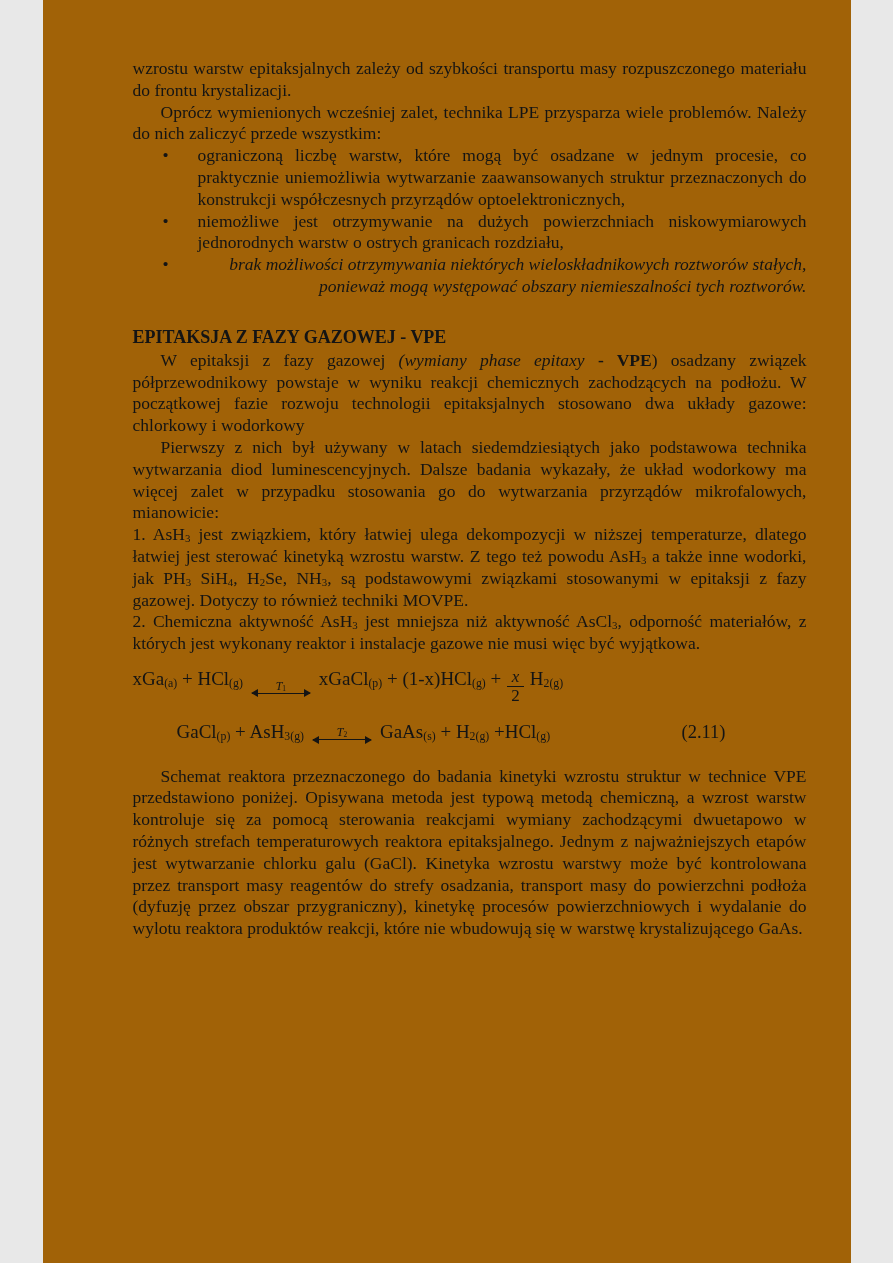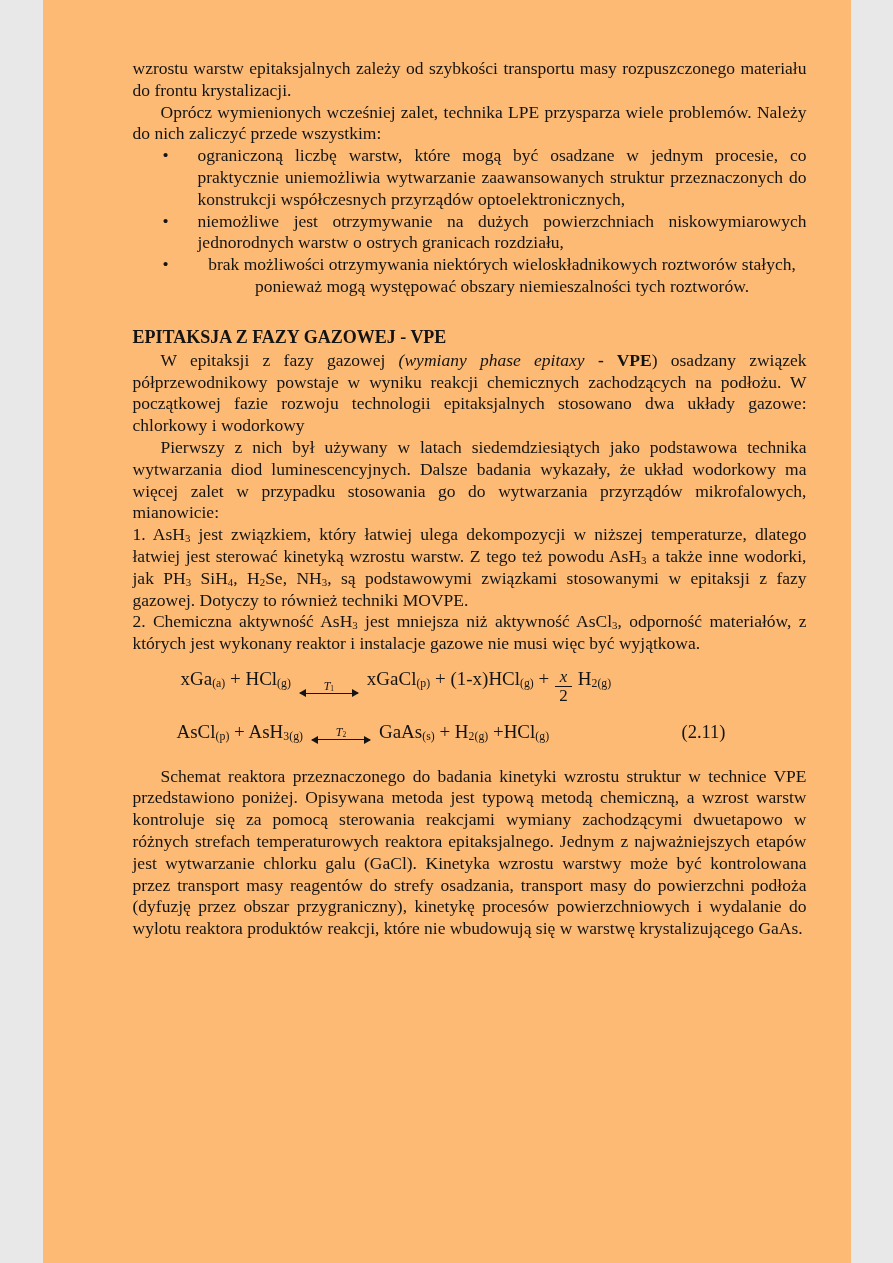--- a/index.html
+++ b/index.html
@@ -1,41 +1,41 @@
 <!DOCTYPE html>
 <html><head>
 <meta charset="utf-8">
 <style>
   html, body { margin: 0; padding: 0; background: #e8e8e8; }
   .page {
     position: relative;
     width: 808px;
     height: 1263px;
     margin: 0 auto;
-    background: #fdba74;
+    background: #a16207;
     color: #141414;
     font-family: "Liberation Serif", "DejaVu Serif", serif;
     font-size: 17.5px;
     line-height: 21.8px;
     box-sizing: border-box;
     padding: 58px 44px 0 90px;
     overflow: hidden;
   }
   p { margin: 0; }
   .just { text-align: justify; }
   .indent { text-indent: 28px; }
   .it { font-style: italic; }
   .bd { font-weight: bold; }
   sub { font-size: 0.62em; line-height: 0; vertical-align: -0.18em; }
 
   .bullet-list { margin: 0; }
   .bullet-item { display: flex; padding-left: 30px; }
   .bullet-dot { flex: 0 0 35px; }
   .bullet-text { flex: 1; text-align: justify; }
-  .bullet-text.ragged { text-align: center; }
+  .bullet-text.ragged { text-align: right; font-style: italic; }
 
   .section-heading {
     font-size: 18px;
     font-weight: bold;
     margin: 28px 0 2px 0;
     line-height: 22px;
   }
 
   .formula-block { margin: 5px 0 9px 0; }
   .formula {
@@ -44,21 +44,21 @@
     line-height: 30px;
   }
 
   .equation-block { margin: 12px 0 22px 0; }
   .equation {
     display: flex;
     align-items: baseline;
     font-size: 19px;
     line-height: 24px;
   }
-  .equation.eq1 { margin-left: 48px; margin-bottom: 16px; }
+  .equation.eq1 { margin-bottom: 16px; }
   .equation-row { display: flex; align-items: baseline; }
   .equation-row .equation { margin-left: 44px; }
   .eq-number { margin-left: auto; margin-right: 81px; font-size: 18.5px; }
 
   .rxn-arrow {
     display: inline-flex;
     flex-direction: column;
     align-items: center;
     align-self: center;
     margin: 0 9px;
@@ -143,21 +143,21 @@
       </span>
       <span><span>xGaCl</span><sub>(p)</sub><span> + (1-x)HCl</span><sub>(g)</sub><span> +</span></span>
       <span class="frac">
         <span class="frac-num">x</span>
         <span class="frac-den">2</span>
       </span>
       <span><span>H</span><sub>2(g)</sub></span>
     </div>
     <div class="equation-row">
       <div class="equation">
-        <span><span>AsCl</span><sub>(p)</sub><span> + AsH</span><sub>3(g)</sub></span>
+        <span><span>GaCl</span><sub>(p)</sub><span> + AsH</span><sub>3(g)</sub></span>
         <span class="rxn-arrow">
           <span class="arrow-label"><span class="it">T</span><sub>2</sub></span>
           <span class="arrow-line"></span>
         </span>
         <span><span>GaAs</span><sub>(s)</sub><span> + H</span><sub>2(g)</sub><span> +HCl</span><sub>(g)</sub></span>
       </div>
       <span class="eq-number">(2.11)</span>
     </div>
   </div>
 

